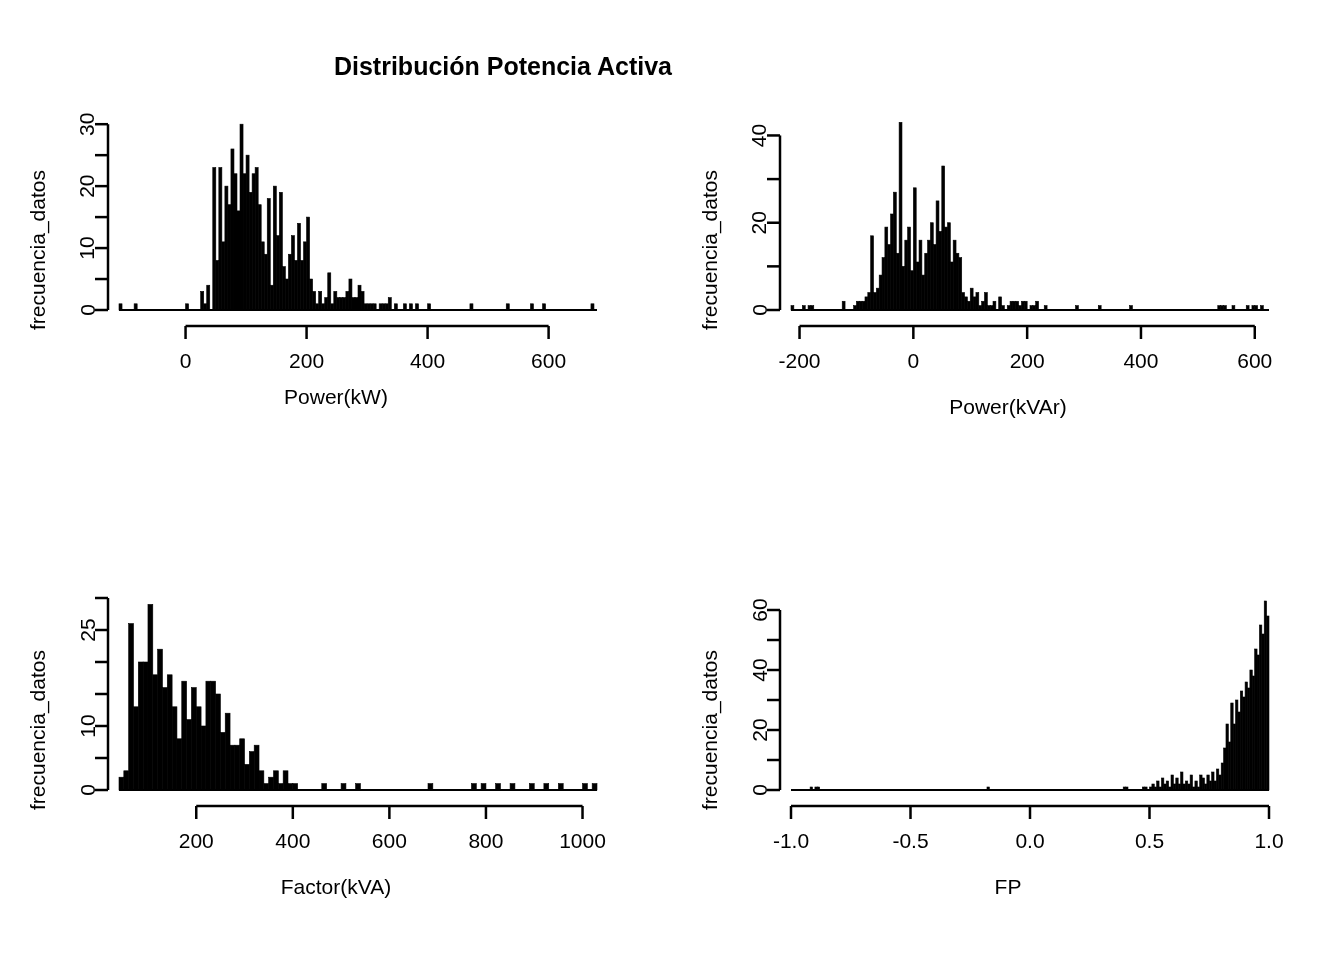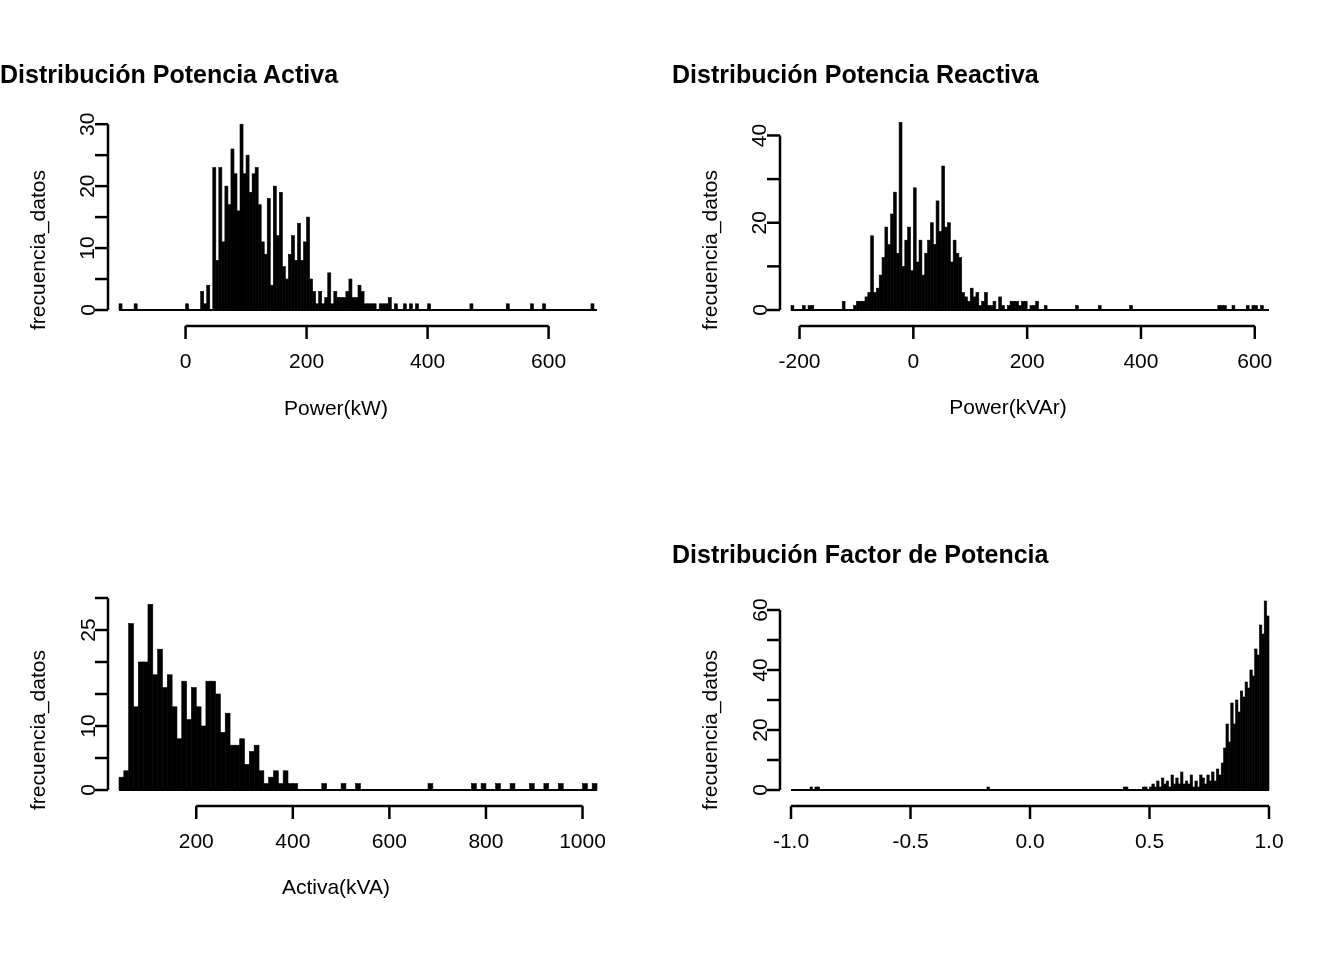--- a/index.html
+++ b/index.html
@@ -21,24 +21,24 @@
     grid-template-columns: 672px 672px;
     grid-template-rows: 480px 480px;
   }
   .panel {
     position: relative;
     width: 672px;
     height: 480px;
   }
   .panel-title {
     position: absolute;
-    top: 60px;
+    top: 52px;
     left: 0;
     width: 672px;
-    text-align: left;
+    text-align: right;
     font-size: 25px;
     font-weight: bold;
     font-family: "Liberation Sans", sans-serif;
     letter-spacing: 0px;
     white-space: nowrap;
   }
   .ylab {
     position: absolute;
     font-size: 21px;
     font-family: "Liberation Sans", sans-serif;
@@ -71,21 +71,21 @@
   }
 </style>
 </head>
 <body>
 
 <div id="grid">
 
   <div class="panel">
     <div class="panel-title">Distribución Potencia Activa</div>
     <div class="ylab" style="left:26px; top:330px;">frecuencia_datos</div>
-    <div class="xlab" style="top:396px;">Power(kW)</div>
+    <div class="xlab" style="top:385px;">Power(kW)</div>
     <svg class="plot-svg" width="672" height="480">
         <g>
           <rect x="119.00" y="303.81" width="3.03" height="6.19" fill="#000000" stroke="#000000" stroke-width="0.6"></rect>
           <rect x="134.13" y="303.81" width="3.03" height="6.19" fill="#000000" stroke="#000000" stroke-width="0.6"></rect>
           <rect x="185.56" y="303.81" width="3.03" height="6.19" fill="#000000" stroke="#000000" stroke-width="0.6"></rect>
           <rect x="200.68" y="291.42" width="3.03" height="18.58" fill="#000000" stroke="#000000" stroke-width="0.6"></rect>
           <rect x="203.71" y="303.81" width="3.03" height="6.19" fill="#000000" stroke="#000000" stroke-width="0.6"></rect>
           <rect x="206.73" y="285.23" width="3.03" height="24.77" fill="#000000" stroke="#000000" stroke-width="0.6"></rect>
           <rect x="212.78" y="167.55" width="3.03" height="142.45" fill="#000000" stroke="#000000" stroke-width="0.6"></rect>
           <rect x="215.81" y="260.45" width="3.03" height="49.55" fill="#000000" stroke="#000000" stroke-width="0.6"></rect>
@@ -175,21 +175,20 @@
         <line x1="306.56962025316454" y1="326" x2="306.56962025316454" y2="339" stroke="#000000" stroke-width="2.5"></line>
         <text x="306.56962025316454" y="368" text-anchor="middle" class="tick-text">200</text>
         <line x1="427.5822784810127" y1="326" x2="427.5822784810127" y2="339" stroke="#000000" stroke-width="2.5"></line>
         <text x="427.5822784810127" y="368" text-anchor="middle" class="tick-text">400</text>
         <line x1="548.5949367088608" y1="326" x2="548.5949367088608" y2="339" stroke="#000000" stroke-width="2.5"></line>
         <text x="548.5949367088608" y="368" text-anchor="middle" class="tick-text">600</text>
       </svg>
   </div>
 
   <div class="panel">
-    <div class="panel-title">Distribución Potencia Reactiva</div>
     <div class="ylab" style="left:26px; top:330px;">frecuencia_datos</div>
     <div class="xlab" style="top:395px;text-align:center;">Power(kVAr)</div>
     <svg class="plot-svg" width="672" height="480">
         <g>
           <rect x="119.00" y="305.64" width="2.85" height="4.36" fill="#000000" stroke="#000000" stroke-width="0.6"></rect>
           <rect x="130.38" y="305.64" width="2.85" height="4.36" fill="#000000" stroke="#000000" stroke-width="0.6"></rect>
           <rect x="136.07" y="305.64" width="2.85" height="4.36" fill="#000000" stroke="#000000" stroke-width="0.6"></rect>
           <rect x="138.92" y="305.64" width="2.85" height="4.36" fill="#000000" stroke="#000000" stroke-width="0.6"></rect>
           <rect x="170.21" y="301.27" width="2.85" height="8.73" fill="#000000" stroke="#000000" stroke-width="0.6"></rect>
           <rect x="181.60" y="305.64" width="2.85" height="4.36" fill="#000000" stroke="#000000" stroke-width="0.6"></rect>
@@ -287,21 +286,21 @@
         <text x="355.1547619047619" y="368" text-anchor="middle" class="tick-text">200</text>
         <line x1="468.96428571428567" y1="326" x2="468.96428571428567" y2="339" stroke="#000000" stroke-width="2.5"></line>
         <text x="468.96428571428567" y="368" text-anchor="middle" class="tick-text">400</text>
         <line x1="582.7738095238095" y1="326" x2="582.7738095238095" y2="339" stroke="#000000" stroke-width="2.5"></line>
         <text x="582.7738095238095" y="368" text-anchor="middle" class="tick-text">600</text>
       </svg>
   </div>
 
   <div class="panel">
     <div class="ylab" style="left:26px; top:330px;">frecuencia_datos</div>
-    <div class="xlab" style="top:395px;">Activa(kVA)</div>
+    <div class="xlab" style="top:395px;">Factor(kVA)</div>
     <svg class="plot-svg" width="672" height="480">
         <g>
           <rect x="119.00" y="297.20" width="4.83" height="12.80" fill="#000000" stroke="#000000" stroke-width="0.6"></rect>
           <rect x="123.83" y="290.80" width="4.83" height="19.20" fill="#000000" stroke="#000000" stroke-width="0.6"></rect>
           <rect x="128.66" y="143.60" width="4.83" height="166.40" fill="#000000" stroke="#000000" stroke-width="0.6"></rect>
           <rect x="133.48" y="226.80" width="4.83" height="83.20" fill="#000000" stroke="#000000" stroke-width="0.6"></rect>
           <rect x="138.31" y="182.00" width="4.83" height="128.00" fill="#000000" stroke="#000000" stroke-width="0.6"></rect>
           <rect x="143.14" y="182.00" width="4.83" height="128.00" fill="#000000" stroke="#000000" stroke-width="0.6"></rect>
           <rect x="147.97" y="124.40" width="4.83" height="185.60" fill="#000000" stroke="#000000" stroke-width="0.6"></rect>
           <rect x="152.80" y="194.80" width="4.83" height="115.20" fill="#000000" stroke="#000000" stroke-width="0.6"></rect>
@@ -368,22 +367,22 @@
         <line x1="389.3838383838384" y1="326" x2="389.3838383838384" y2="339" stroke="#000000" stroke-width="2.5"></line>
         <text x="389.3838383838384" y="368" text-anchor="middle" class="tick-text">600</text>
         <line x1="485.9494949494949" y1="326" x2="485.9494949494949" y2="339" stroke="#000000" stroke-width="2.5"></line>
         <text x="485.9494949494949" y="368" text-anchor="middle" class="tick-text">800</text>
         <line x1="582.5151515151515" y1="326" x2="582.5151515151515" y2="339" stroke="#000000" stroke-width="2.5"></line>
         <text x="582.5151515151515" y="368" text-anchor="middle" class="tick-text">1000</text>
       </svg>
   </div>
 
   <div class="panel">
-    <div class="panel-title">Distribución Factor de Potencia</div>
     <div class="ylab" style="left:26px; top:330px;">frecuencia_datos</div>
+    <div class="xlab" style="top:395px;">FP</div>
     <svg class="plot-svg" width="672" height="480">
         <g>
           <rect x="138.12" y="307.00" width="2.39" height="3.00" fill="#000000" stroke="#000000" stroke-width="0.6"></rect>
           <rect x="142.90" y="307.00" width="2.39" height="3.00" fill="#000000" stroke="#000000" stroke-width="0.6"></rect>
           <rect x="145.29" y="307.00" width="2.39" height="3.00" fill="#000000" stroke="#000000" stroke-width="0.6"></rect>
           <rect x="314.98" y="307.00" width="2.39" height="3.00" fill="#000000" stroke="#000000" stroke-width="0.6"></rect>
           <rect x="451.21" y="307.00" width="2.39" height="3.00" fill="#000000" stroke="#000000" stroke-width="0.6"></rect>
           <rect x="453.60" y="307.00" width="2.39" height="3.00" fill="#000000" stroke="#000000" stroke-width="0.6"></rect>
           <rect x="470.33" y="307.00" width="2.39" height="3.00" fill="#000000" stroke="#000000" stroke-width="0.6"></rect>
           <rect x="472.72" y="307.00" width="2.39" height="3.00" fill="#000000" stroke="#000000" stroke-width="0.6"></rect>

